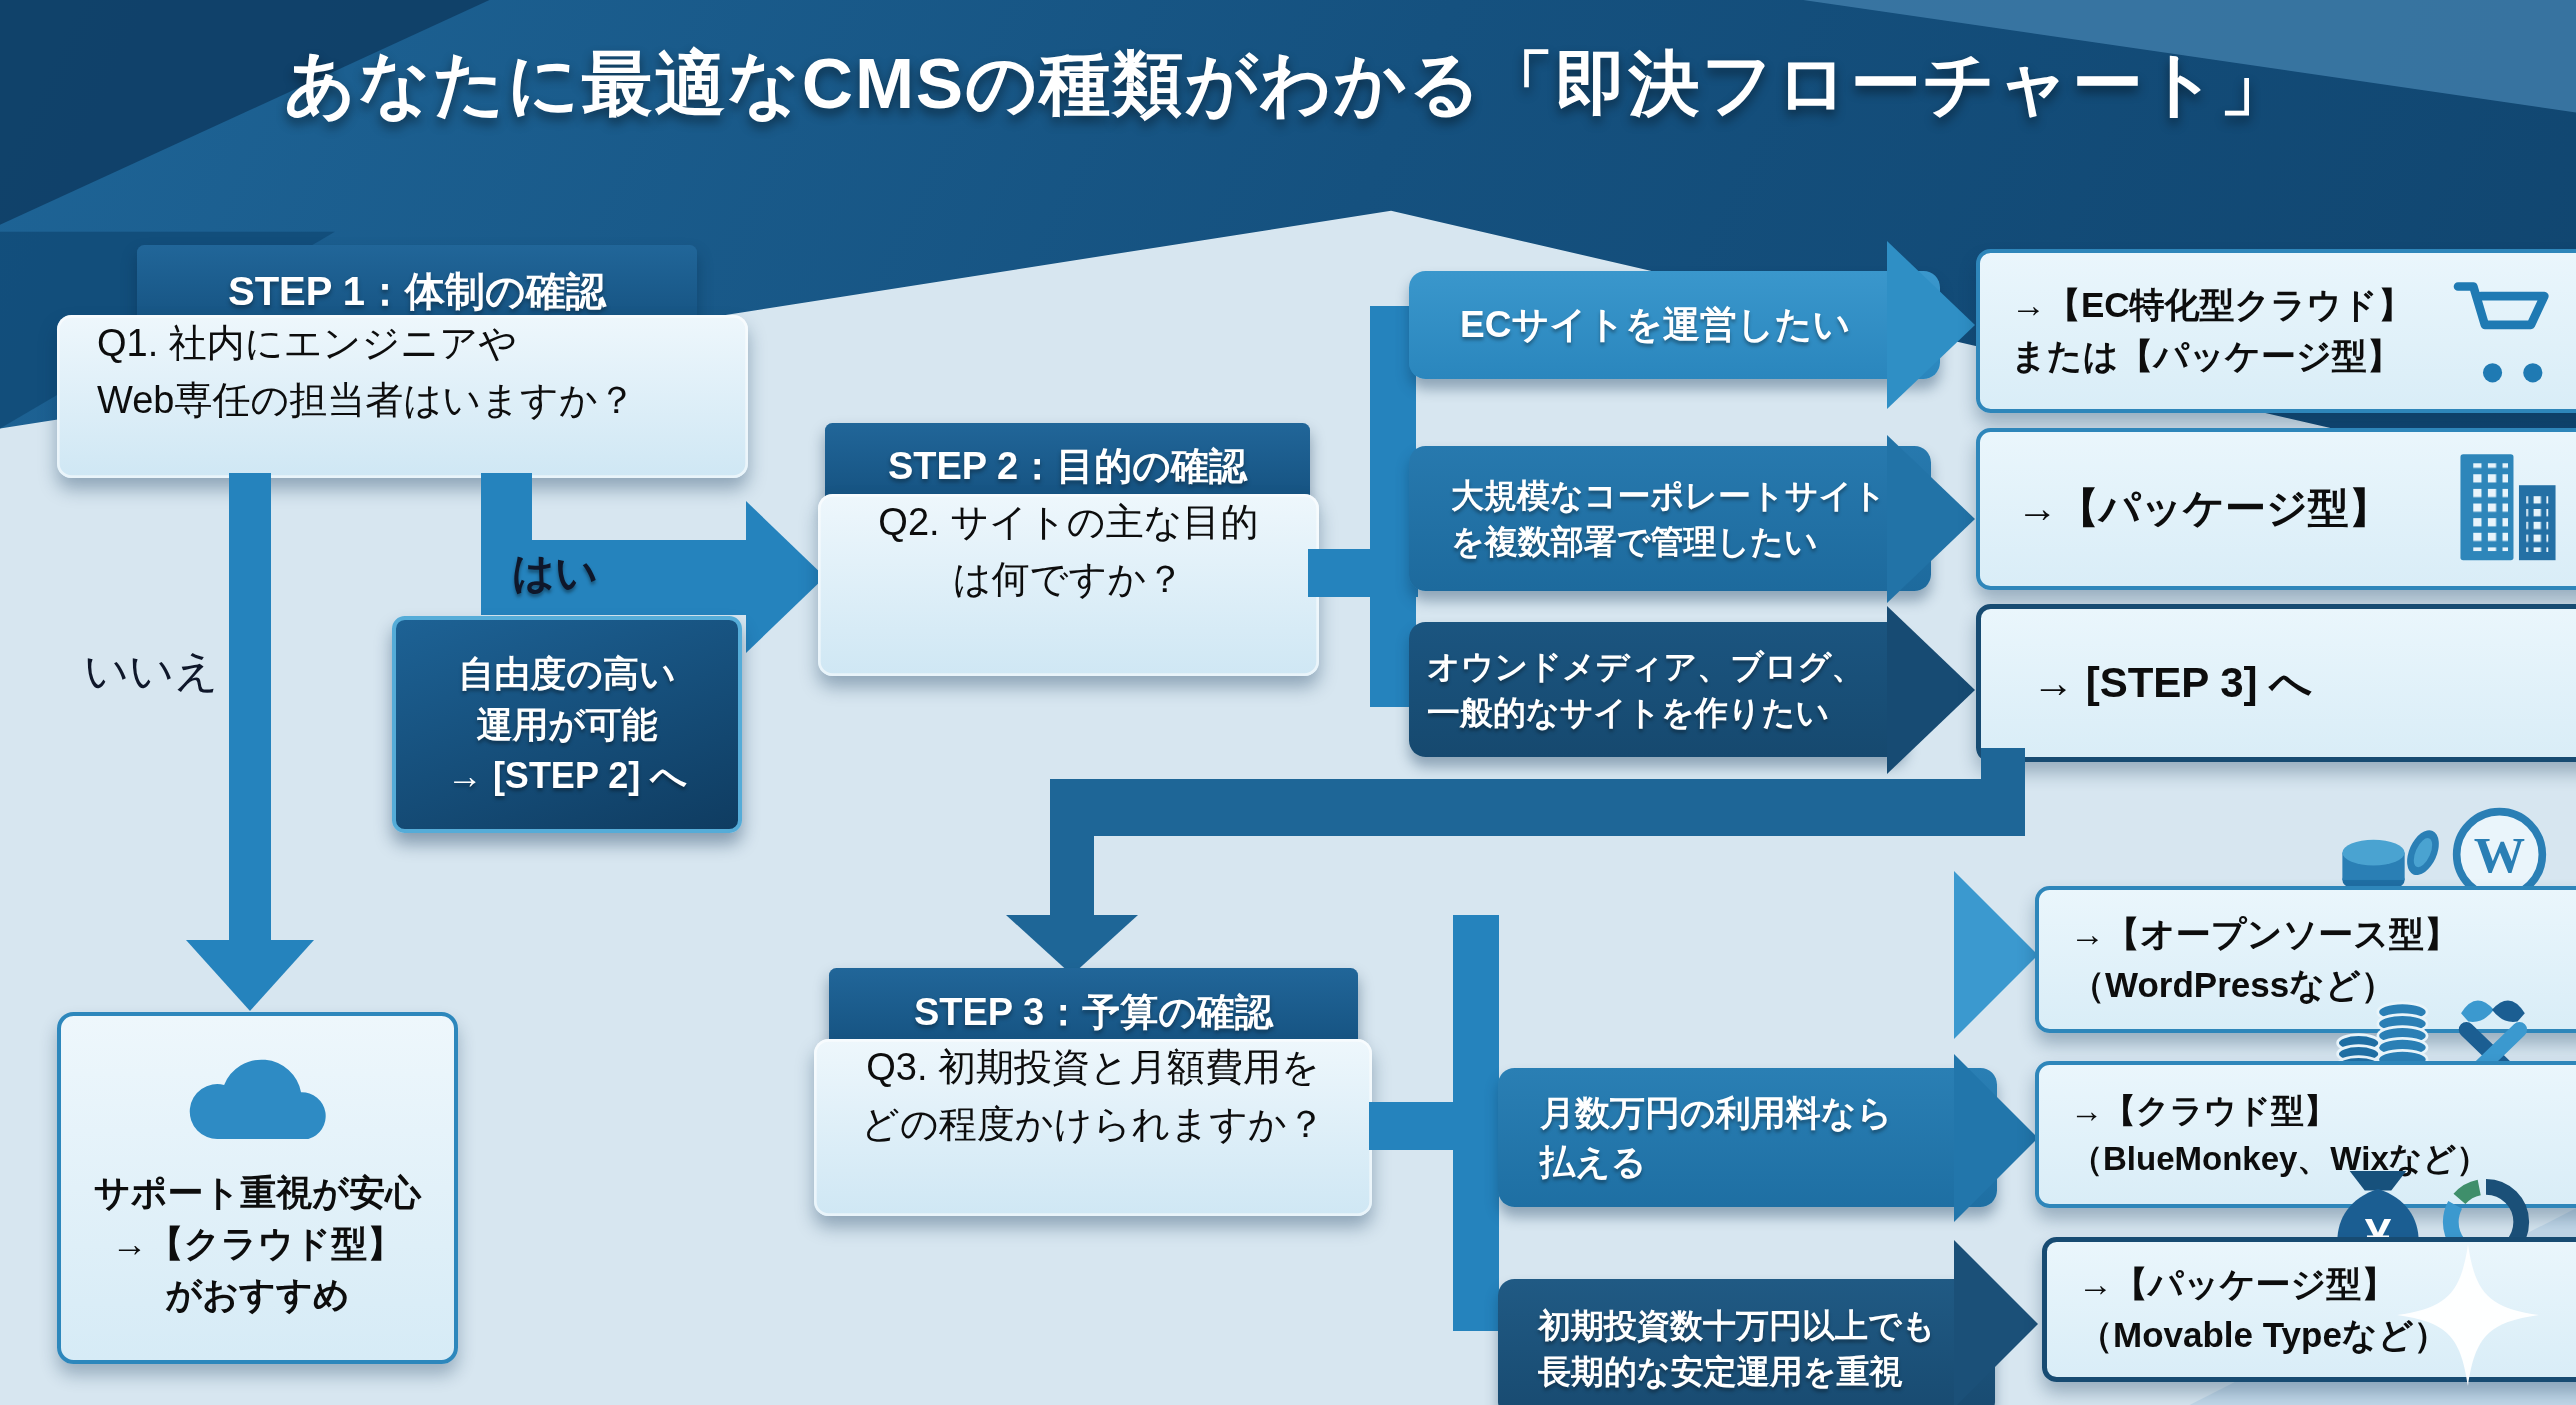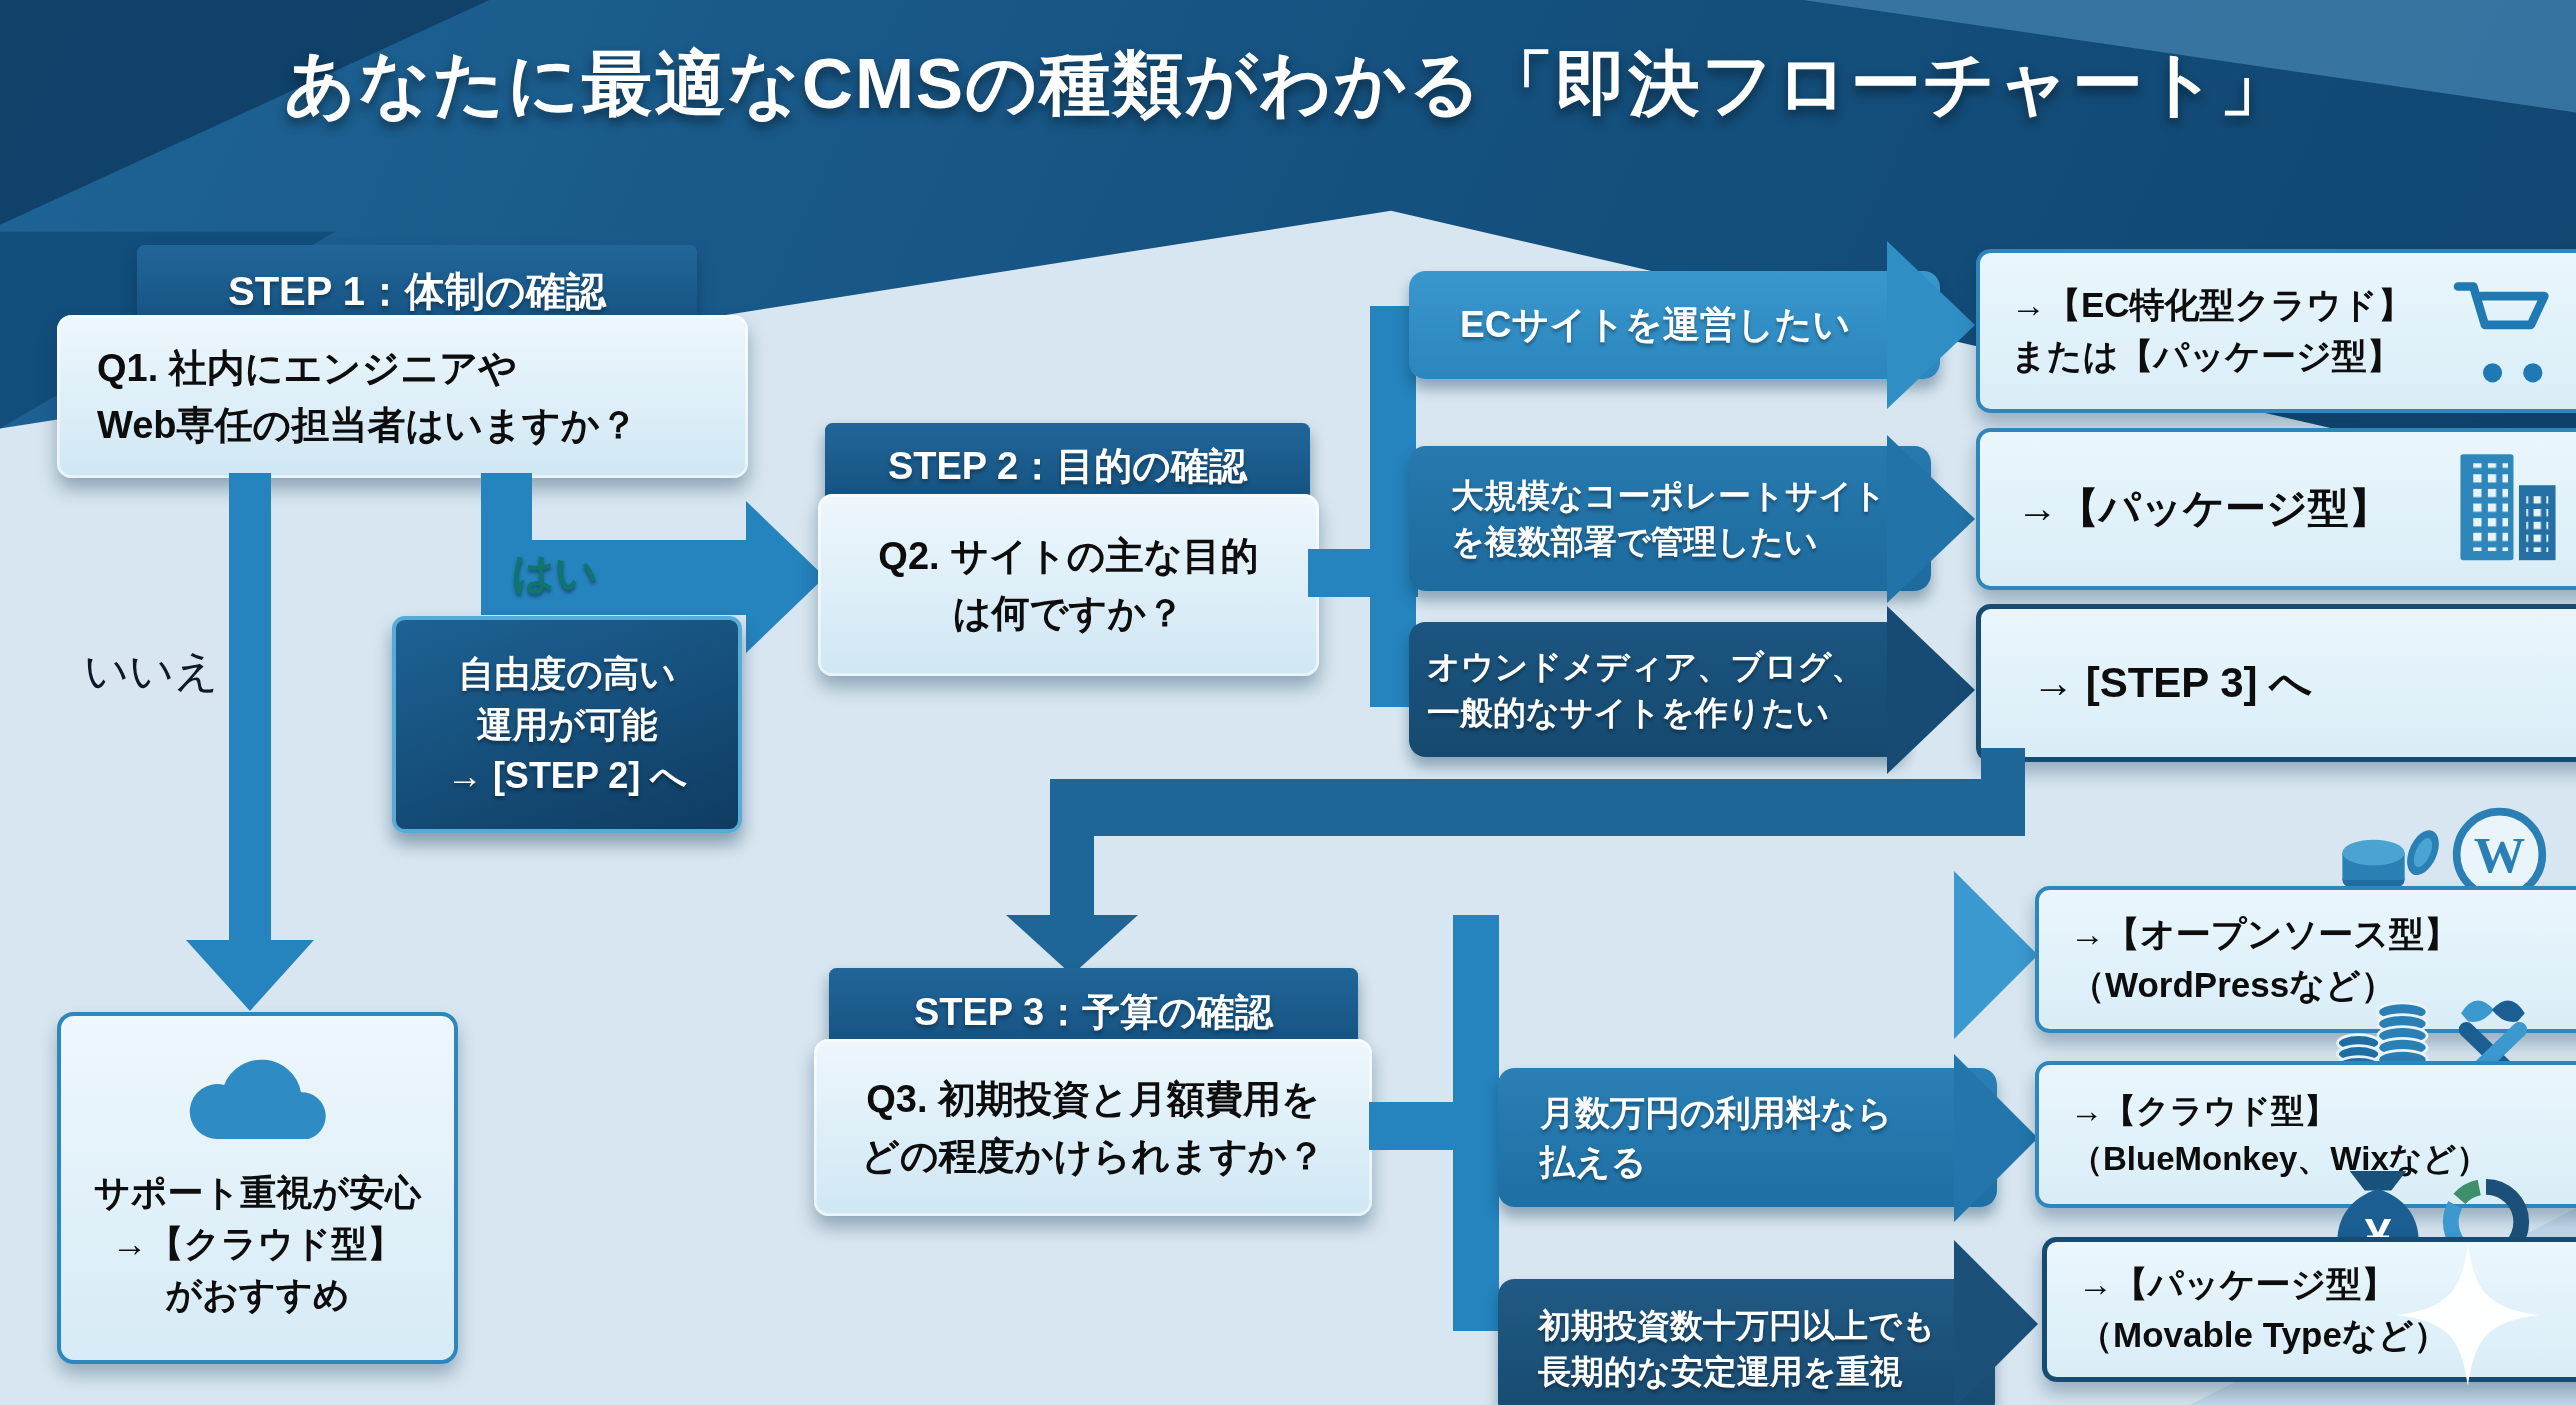--- a/index.html
+++ b/index.html
@@ -29,22 +29,22 @@
     color:#fff;font-weight:800;font-size:40px;
     display:flex;align-items:center;justify-content:center;
     border-radius:7.3px;box-shadow:0 9.1px 14.6px rgba(8,40,70,.4);
     text-shadow:0 2.7px 4.6px rgba(0,0,0,.35);
   }
   
   .qbox{
     background:linear-gradient(180deg,#eef7fc,#cfe7f4);
     border-radius:14.6px;
     box-shadow:0 11px 18.3px rgba(10,45,80,.35), inset 0 0 0 2.7px rgba(255,255,255,.55);
-    color:#0d0d0d;font-weight:700;font-size:38px;line-height:1.5;
-    display:flex;flex-direction:column;justify-content:center;
+    color:#0d0d0d;font-weight:400;font-size:38px;line-height:1.5;
+    display:flex;flex-direction:column;
   }
   
   .rbox{
     background:linear-gradient(180deg,#eaf6fc,#d9edf7);
     border:4.6px solid #2e86ba;border-radius:14.6px;
     box-shadow:0 11px 16.5px rgba(10,45,80,.3);
     color:#0d0d0d;font-weight:800;line-height:1.45;
     display:flex;align-items:center;
   }
   .rbox.dark-border{border:5.5px solid #174b72;}
@@ -69,21 +69,21 @@
     text-shadow:0 2.7px 3.7px rgba(0,0,0,.35);
   }
   .cloud-box{
     background:linear-gradient(180deg,#eef7fc,#d6ebf6);
     border:4.6px solid #2d87bc;border-radius:16.5px;
     box-shadow:0 11px 16.5px rgba(10,45,80,.3);
     color:#0d0d0d;font-weight:800;font-size:36px;line-height:1.42;
     display:flex;flex-direction:column;align-items:center;text-align:center;
   }
   .decision-label{font-weight:400;color:#0f172a;}
-  .yes-label{color:#0f766e;text-shadow:0 2.7px 3.7px rgba(0,0,0,.4);}
+  .yes-label{color:#0f172a;text-shadow:0 2.7px 3.7px rgba(0,0,0,.4);}
 </style>
 </head>
 <body>
 
 <div class="abs bg-dark"></div>
 <div class="abs bg-tri" style="inset:0;width:100%;height:100%;background:#0e3c63;opacity:.85;clip-path:polygon(0 0,19% 0,0 16%);"></div>
 <div class="abs bg-tri" style="inset:0;width:100%;height:100%;background:#104a75;opacity:.8;clip-path:polygon(0 30.5%,13% 16.5%,0 16.5%);"></div>
 <div class="abs bg-tri" style="inset:0;width:100%;height:100%;background:#3e7ba8;opacity:.85;clip-path:polygon(70% 0,100% 0,100% 8%);"></div>
 <div class="abs bg-tri" style="inset:0;width:100%;height:100%;background:#c2d8e9;clip-path:polygon(100% 86%,100% 100%,85% 100%);"></div>
 

